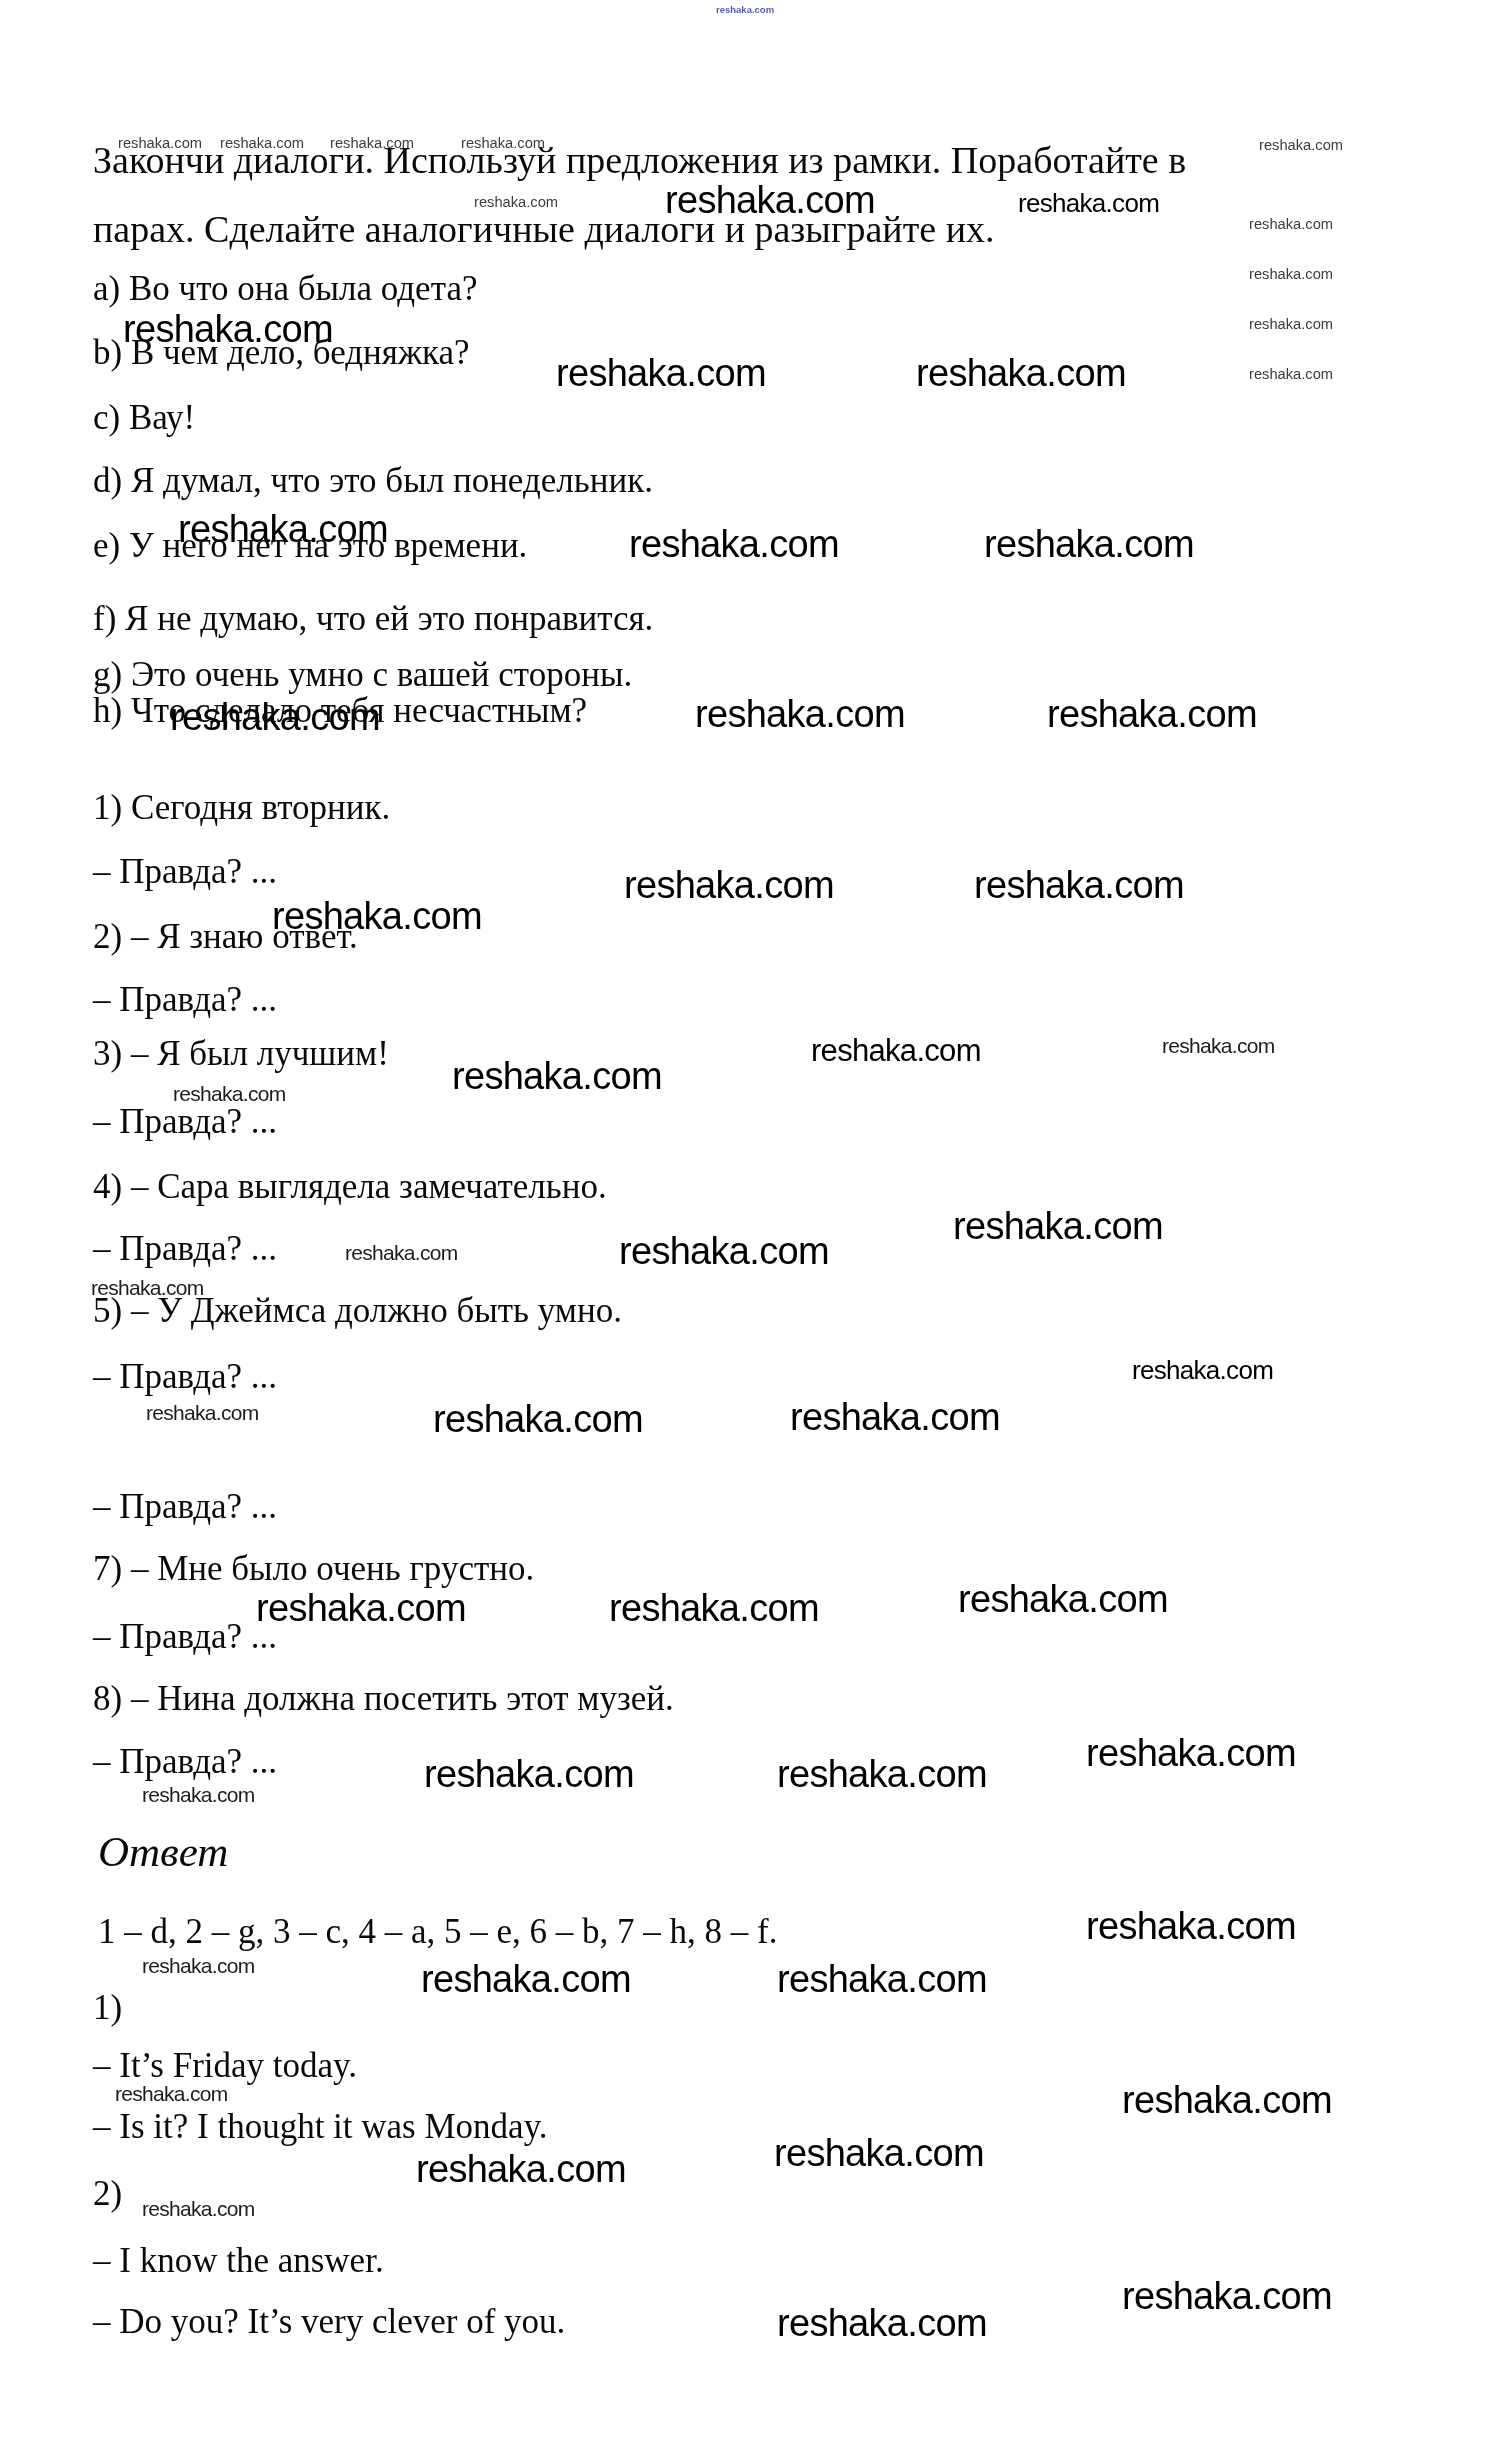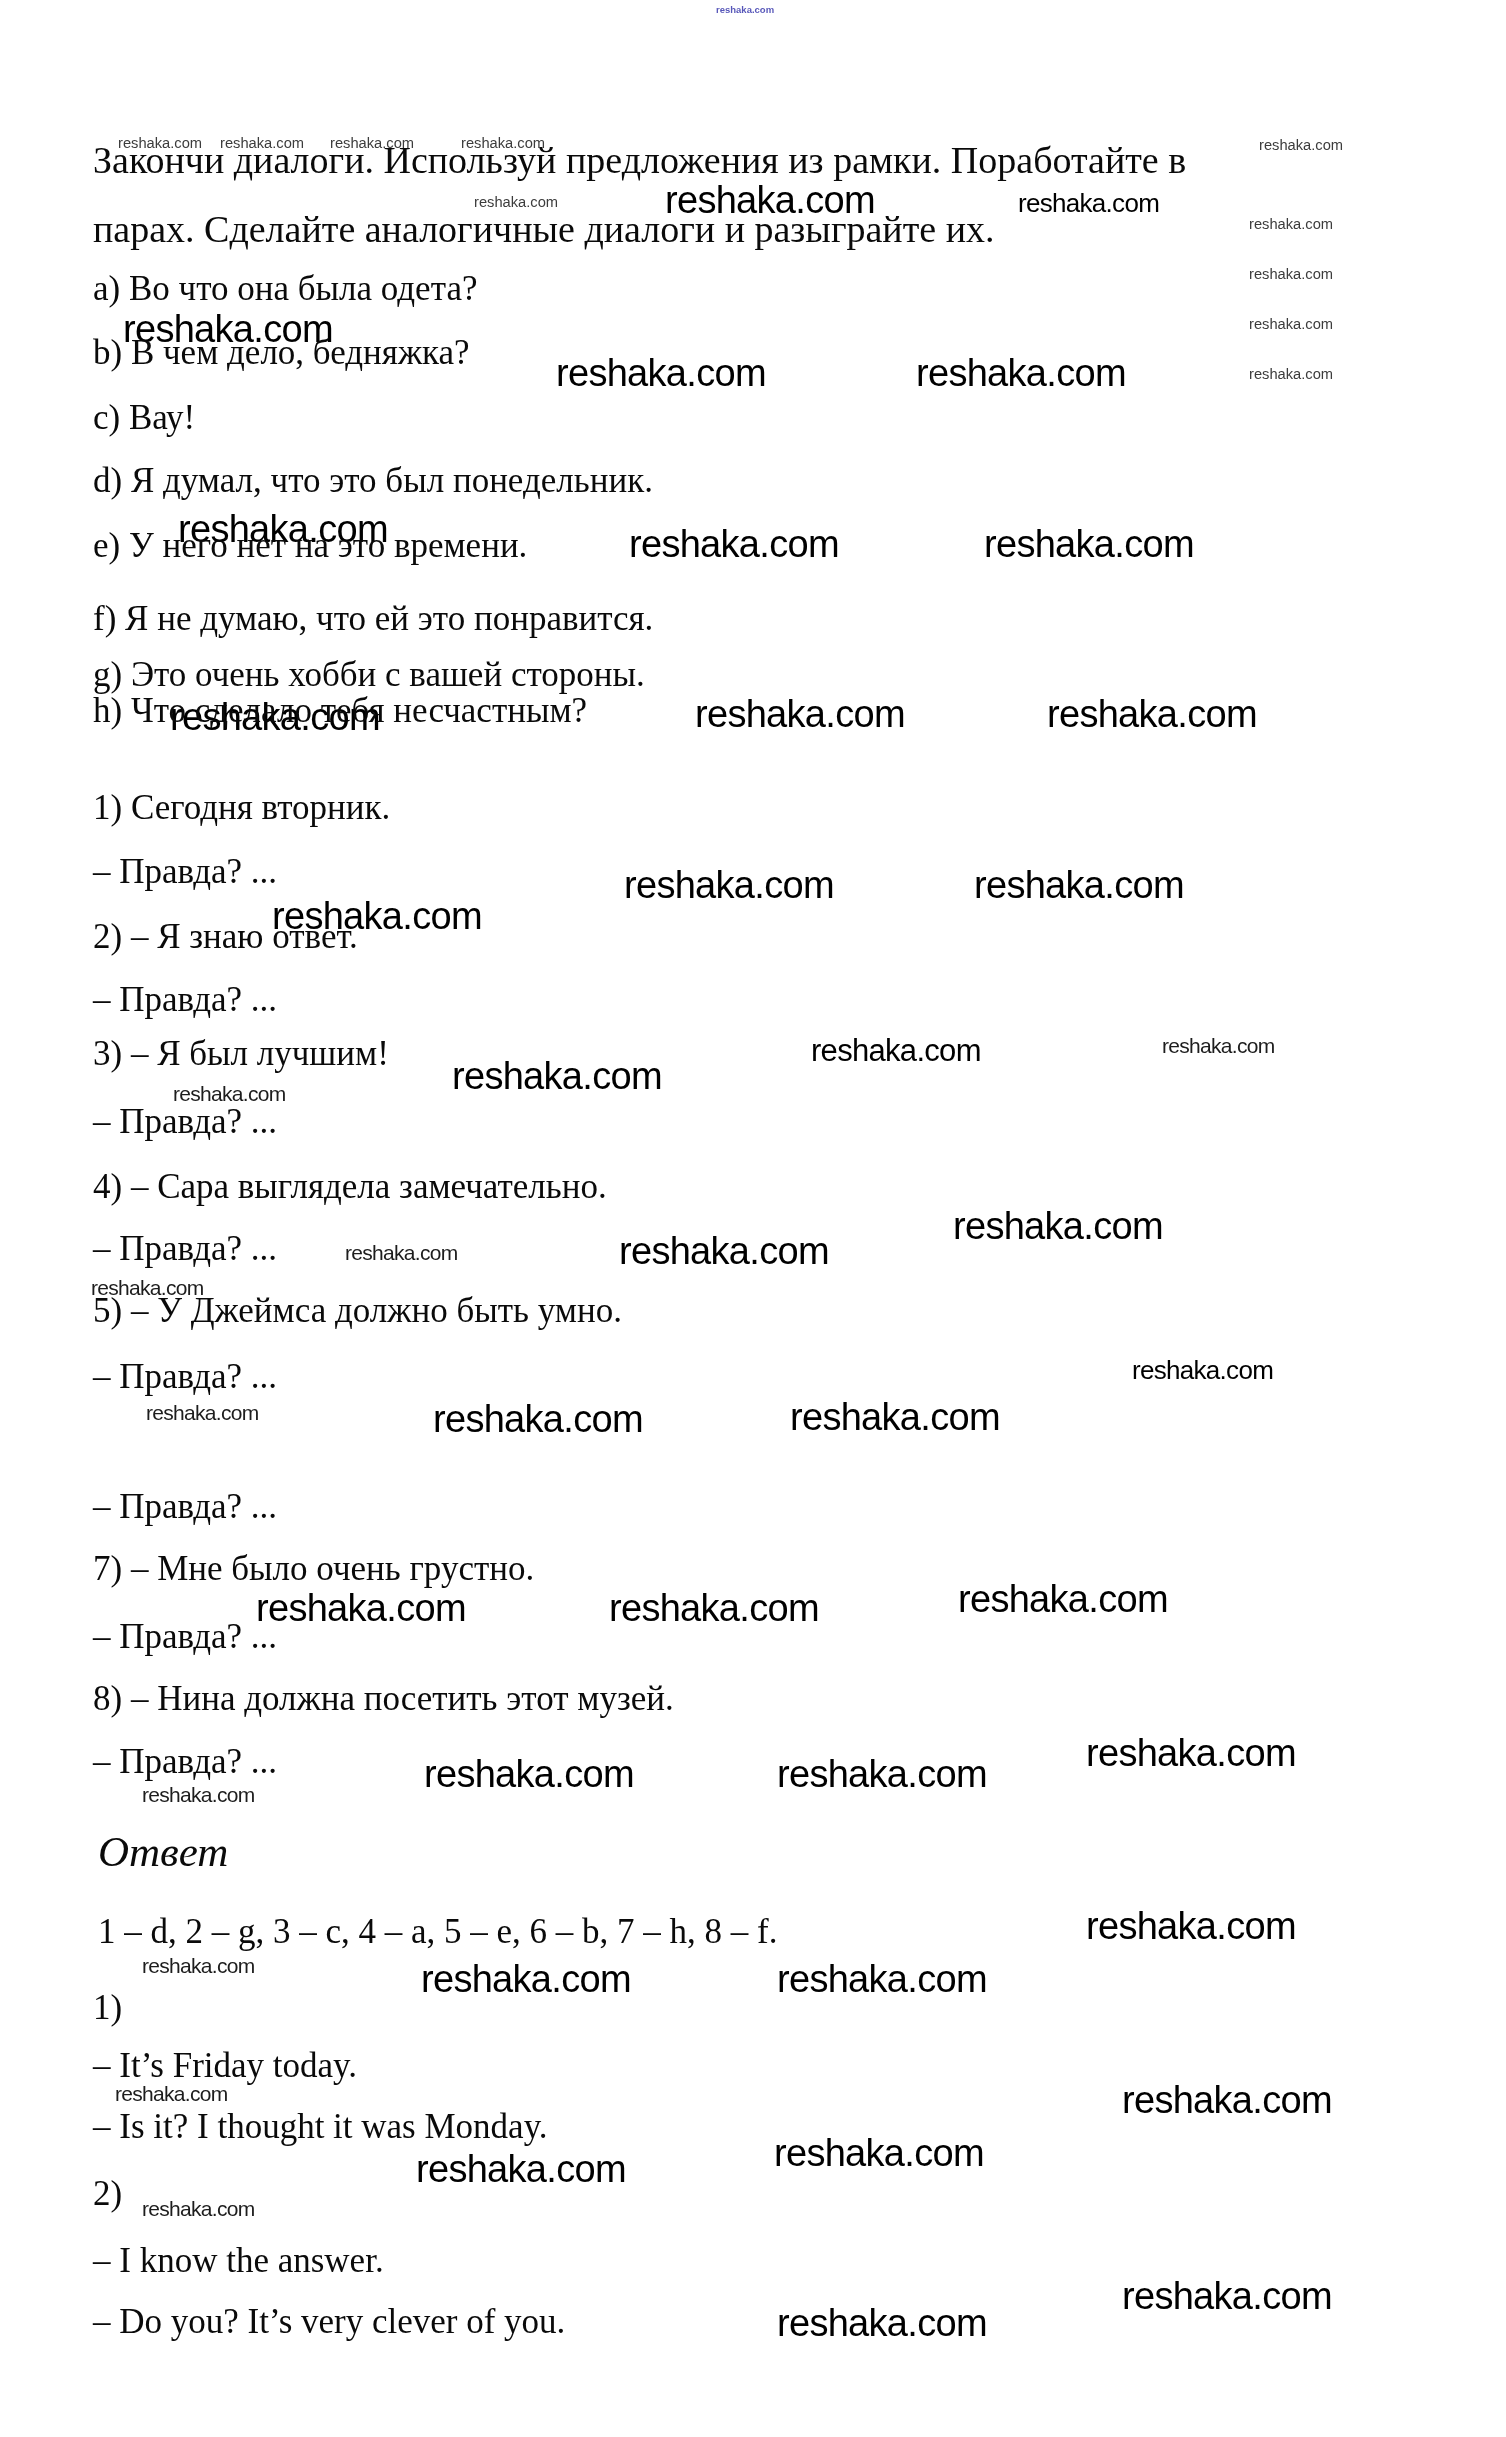--- a/index.html
+++ b/index.html
@@ -64,21 +64,21 @@
   <div class="line" style="left:93px;top:335px;"><span>b)</span> <span>В чем дело, бедняжка?</span></div>
   <span class="wm wm-lg" style="left:556px;top:352px;">reshaka.com</span>
   <span class="wm wm-lg" style="left:916px;top:352px;">reshaka.com</span>
   <div class="line" style="left:93px;top:400px;"><span>c)</span> <span>Вау!</span></div>
   <div class="line" style="left:93px;top:463px;"><span>d)</span> <span>Я думал, что это был понедельник.</span></div>
   <span class="wm wm-lg" style="left:178px;top:508px;">reshaka.com</span>
   <div class="line" style="left:93px;top:528px;"><span>e)</span> <span>У него нет на это времени.</span></div>
   <span class="wm wm-lg" style="left:629px;top:523px;">reshaka.com</span>
   <span class="wm wm-lg" style="left:984px;top:523px;">reshaka.com</span>
   <div class="line" style="left:93px;top:588px;margin-top:13px;"><span>f)</span> <span>Я не думаю, что ей это понравится.</span></div>
-  <div class="line" style="left:93px;top:657px;"><span>g)</span> <span>Это очень хобби с вашей стороны.</span></div>
+  <div class="line" style="left:93px;top:657px;"><span>g)</span> <span>Это очень умно с вашей стороны.</span></div>
   <span class="wm wm-lg" style="left:170px;top:696px;">reshaka.com</span>
   <span class="wm wm-lg" style="left:695px;top:693px;">reshaka.com</span>
   <span class="wm wm-lg" style="left:1047px;top:693px;">reshaka.com</span>
   <div class="line" style="left:93px;top:693px;"><span>h)</span> <span>Что сделало тебя несчастным?</span></div>
 
   <div class="line" style="left:93px;top:790px;"><span>1)</span> <span>Сегодня вторник.</span></div>
   <div class="line" style="left:93px;top:854px;">– Правда? ...</div>
   <span class="wm wm-lg" style="left:624px;top:864px;">reshaka.com</span>
   <span class="wm wm-lg" style="left:974px;top:864px;">reshaka.com</span>
   <span class="wm wm-lg" style="left:272px;top:895px;">reshaka.com</span>

